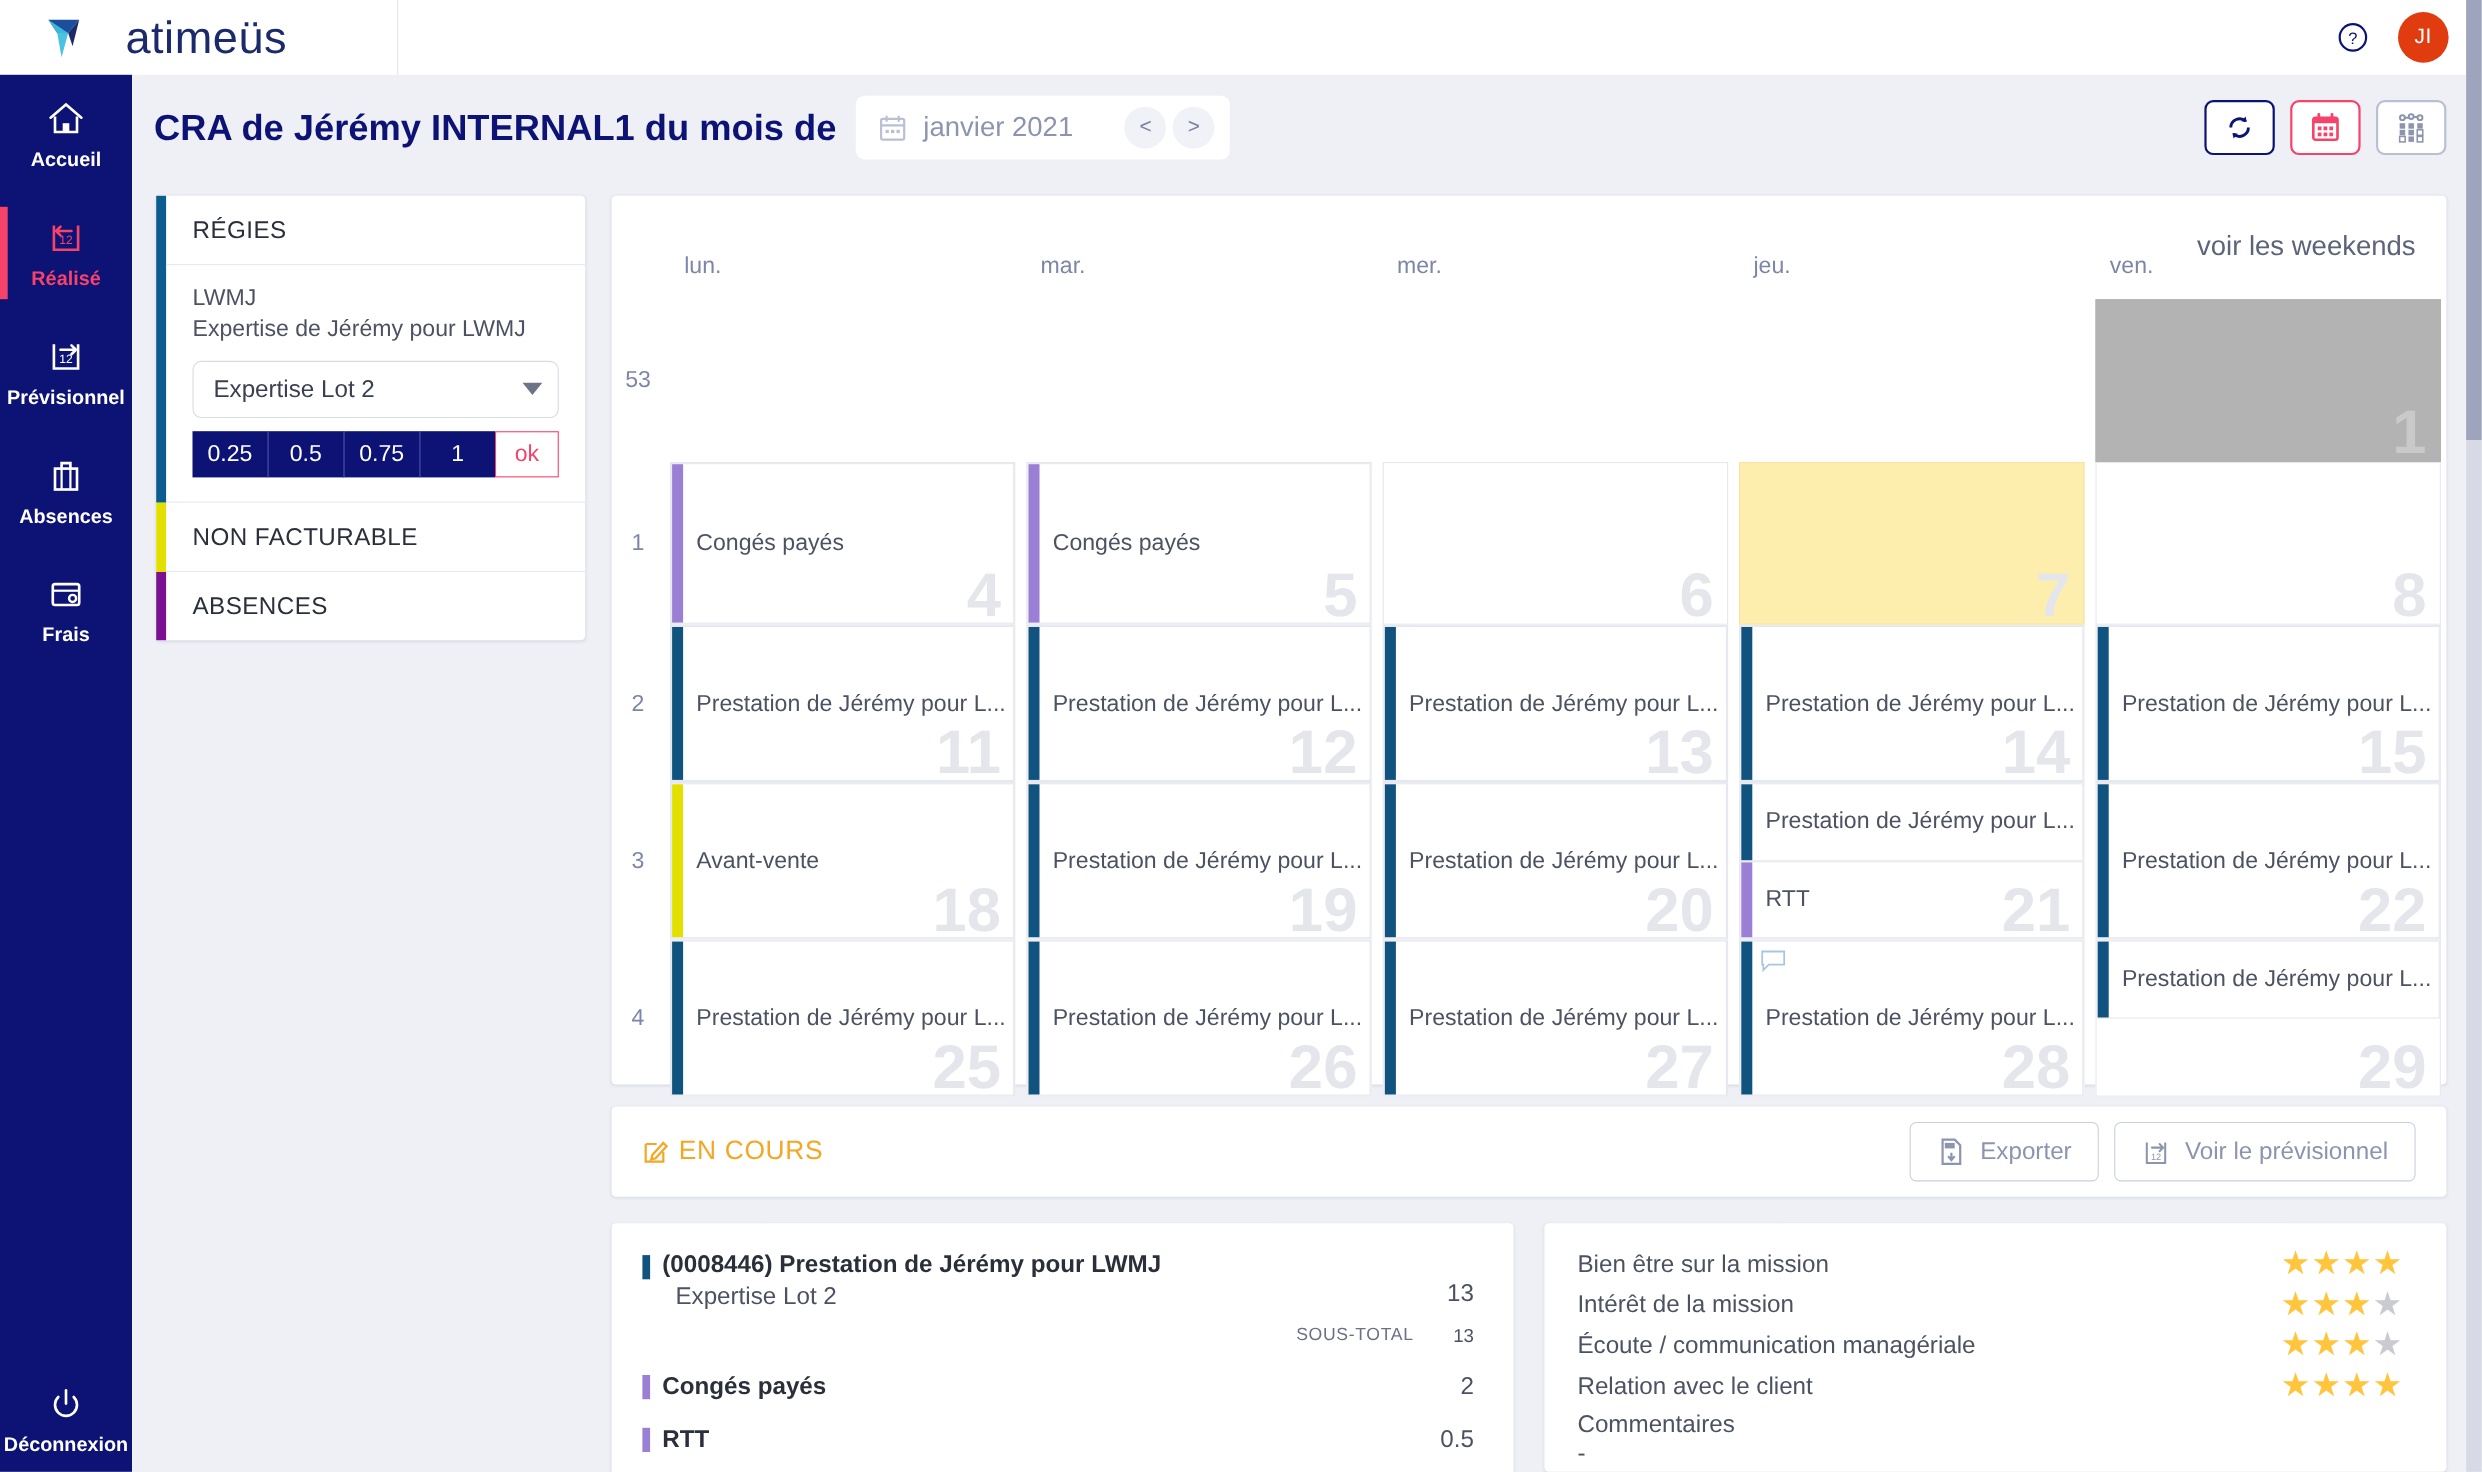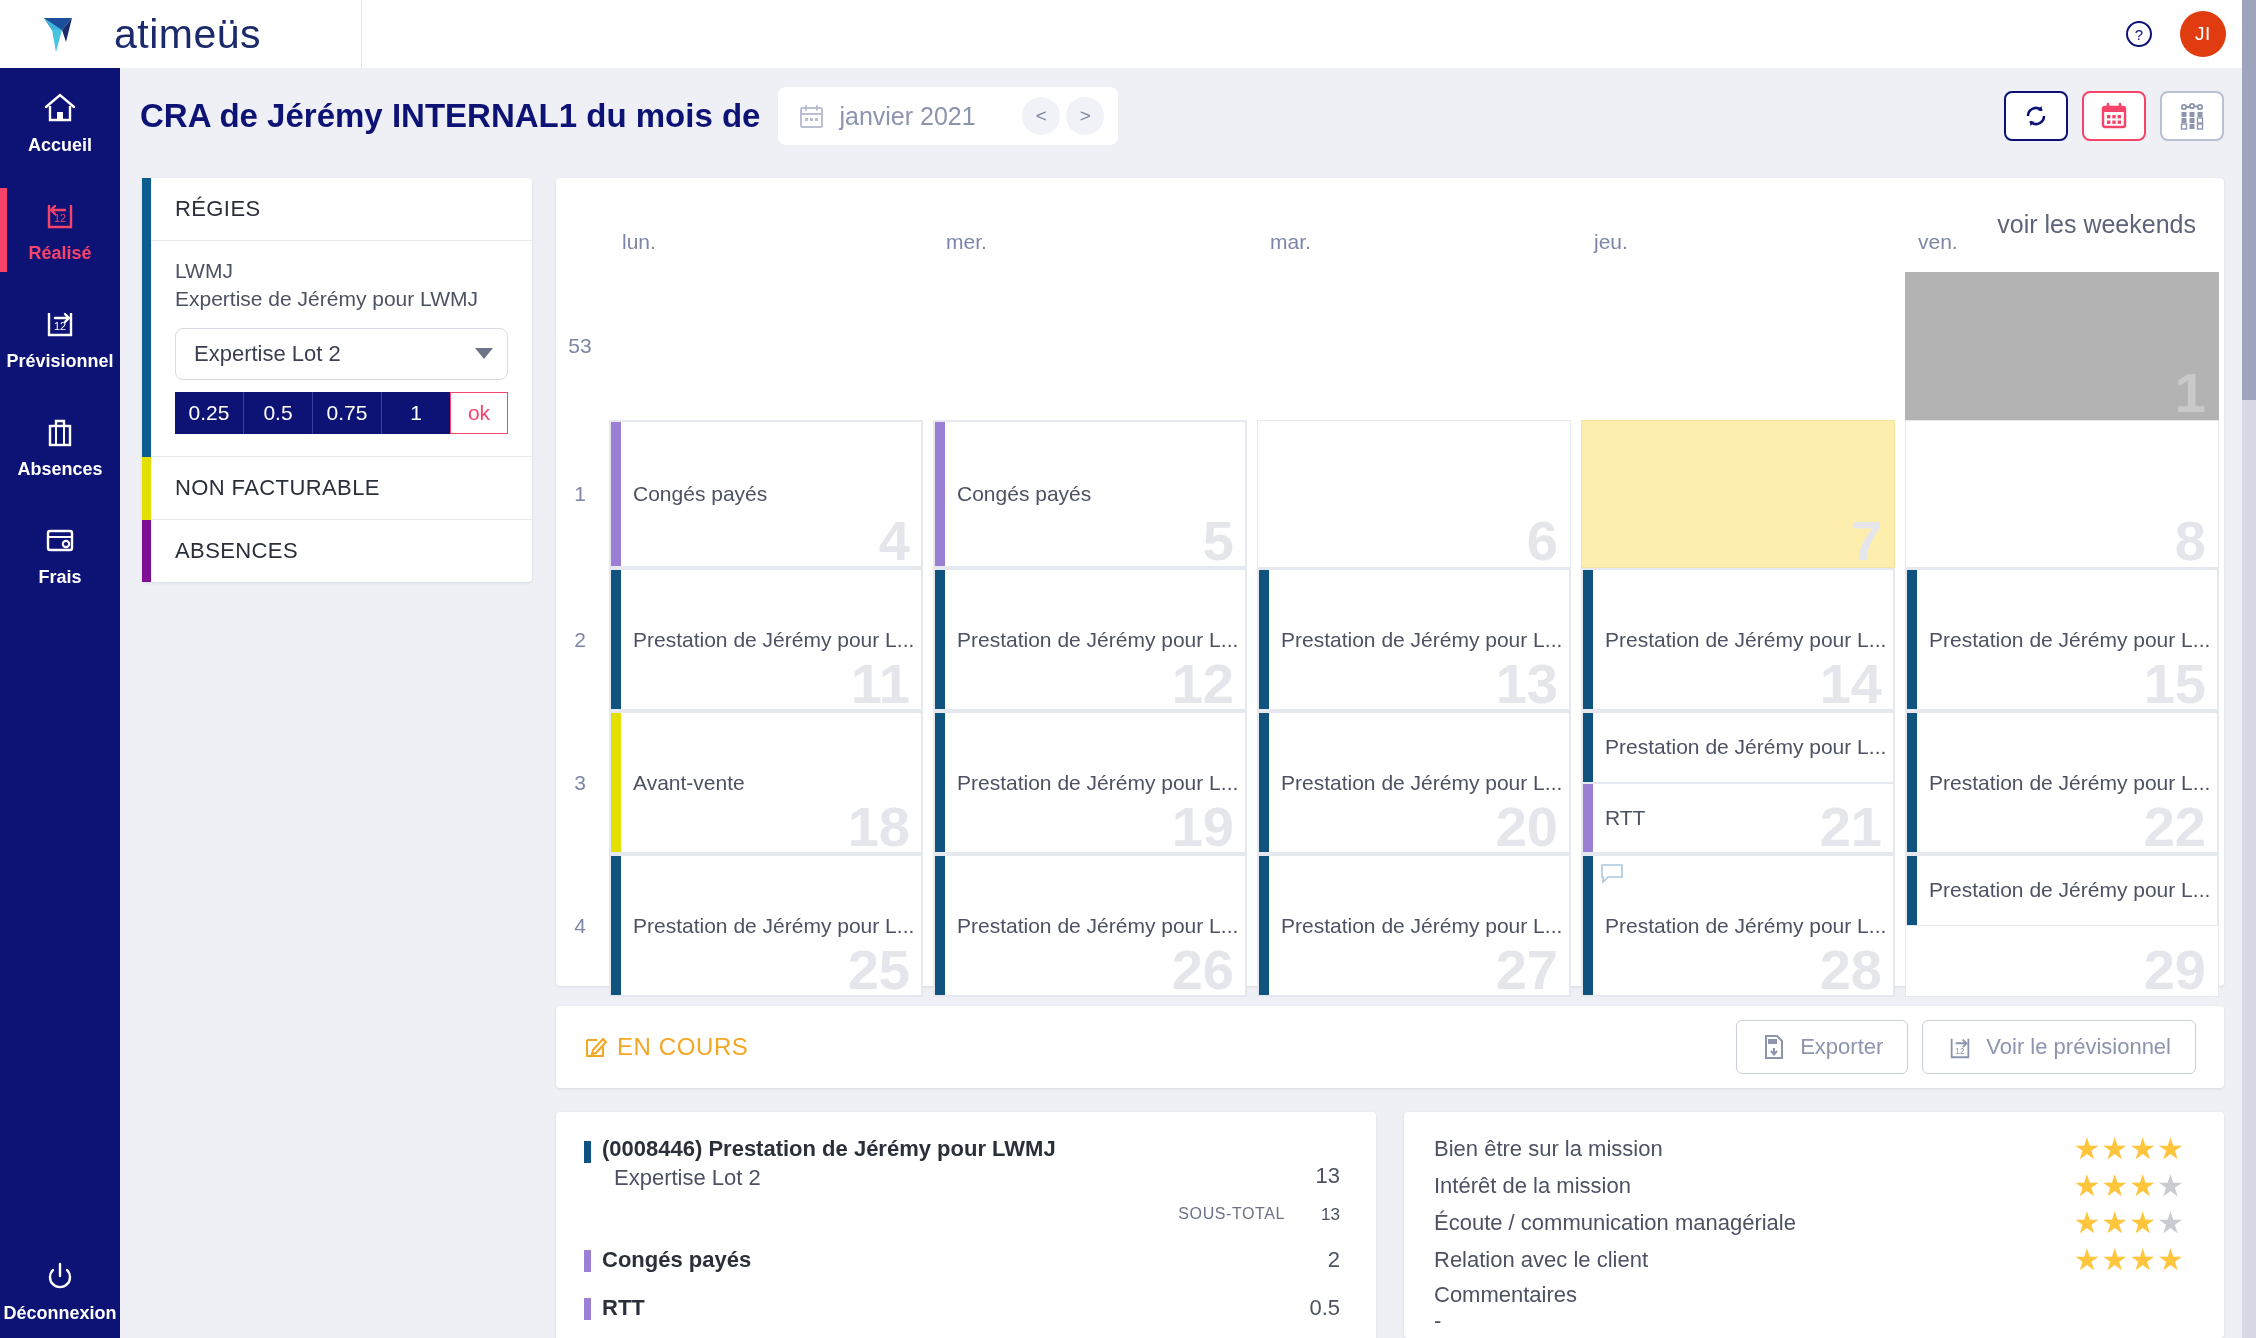--- a/index.html
+++ b/index.html
@@ -421,22 +421,22 @@
       <div class="sect-title plain" style="border-bottom:none">ABSENCES</div>
     </div>
   </div>
 </div>
 
 <div class="cal-card">
   <div class="weekend-link">voir les weekends</div>
   <div class="cal-grid">
     <div class="cal-head">
       <div class="dow">lun.</div>
+      <div class="dow">mar.</div>
       <div class="dow">mer.</div>
-      <div class="dow">mar.</div>
       <div class="dow">jeu.</div>
       <div class="dow">ven.</div>
     </div>
     <div id="cal-rows">
         <div class="cal-row" style="height: 148px;">
           <div class="weeknum">53</div>
           <div class="cell"></div>
           <div class="cell"></div>
           <div class="cell"></div>
           <div class="cell"></div>

